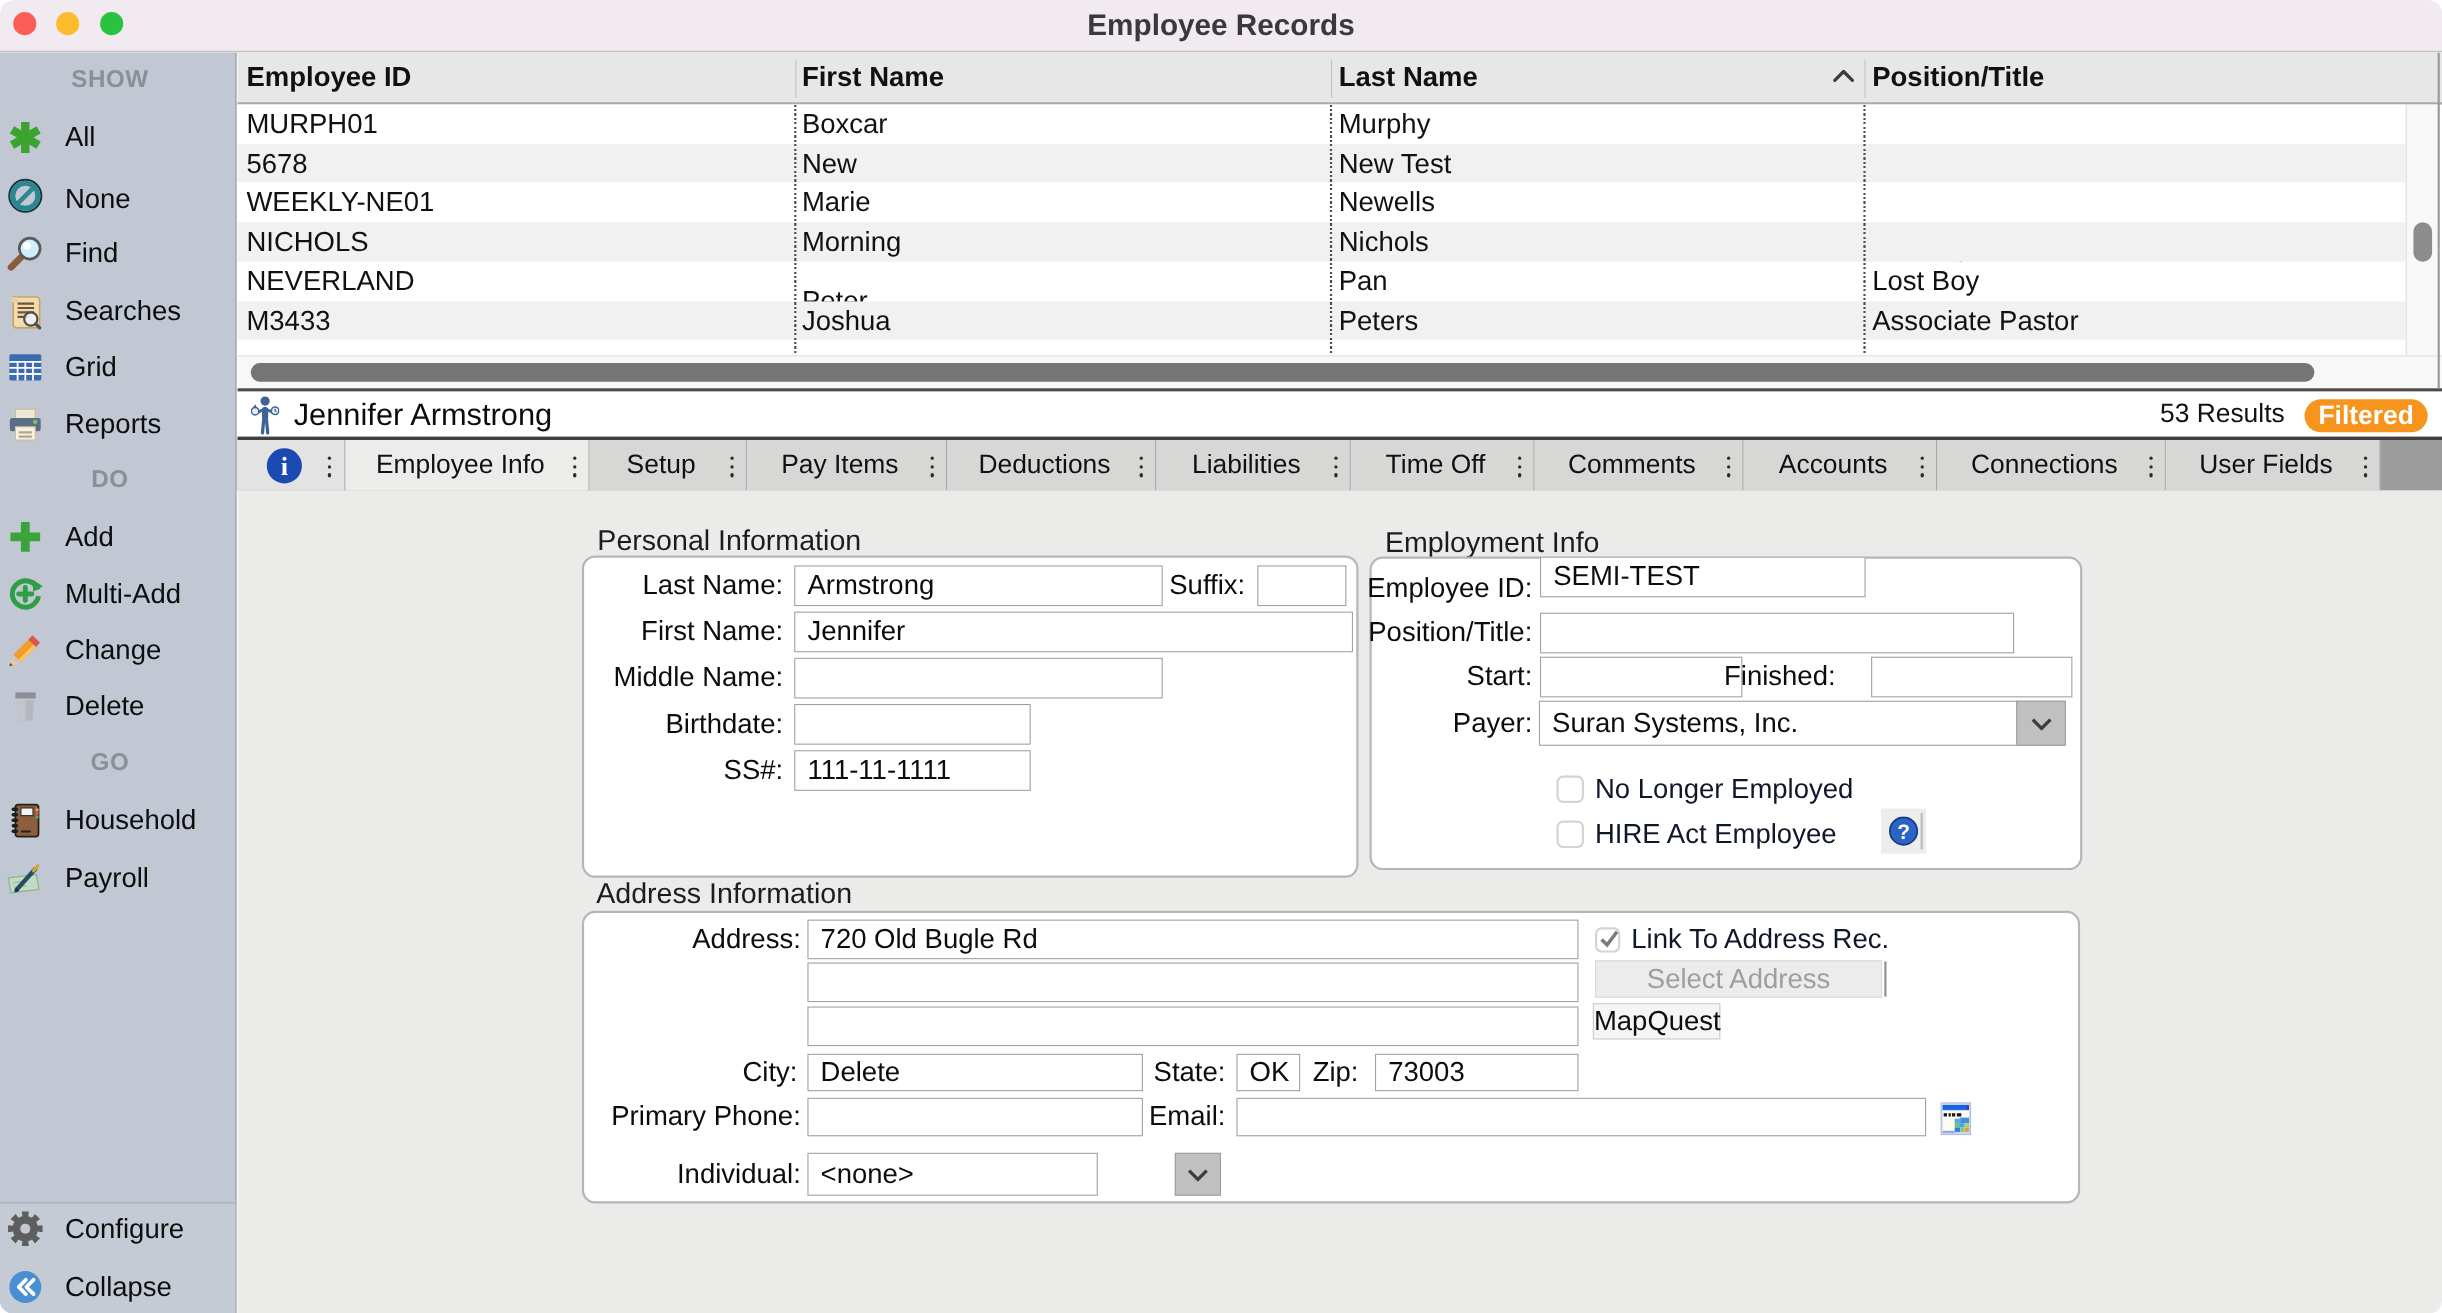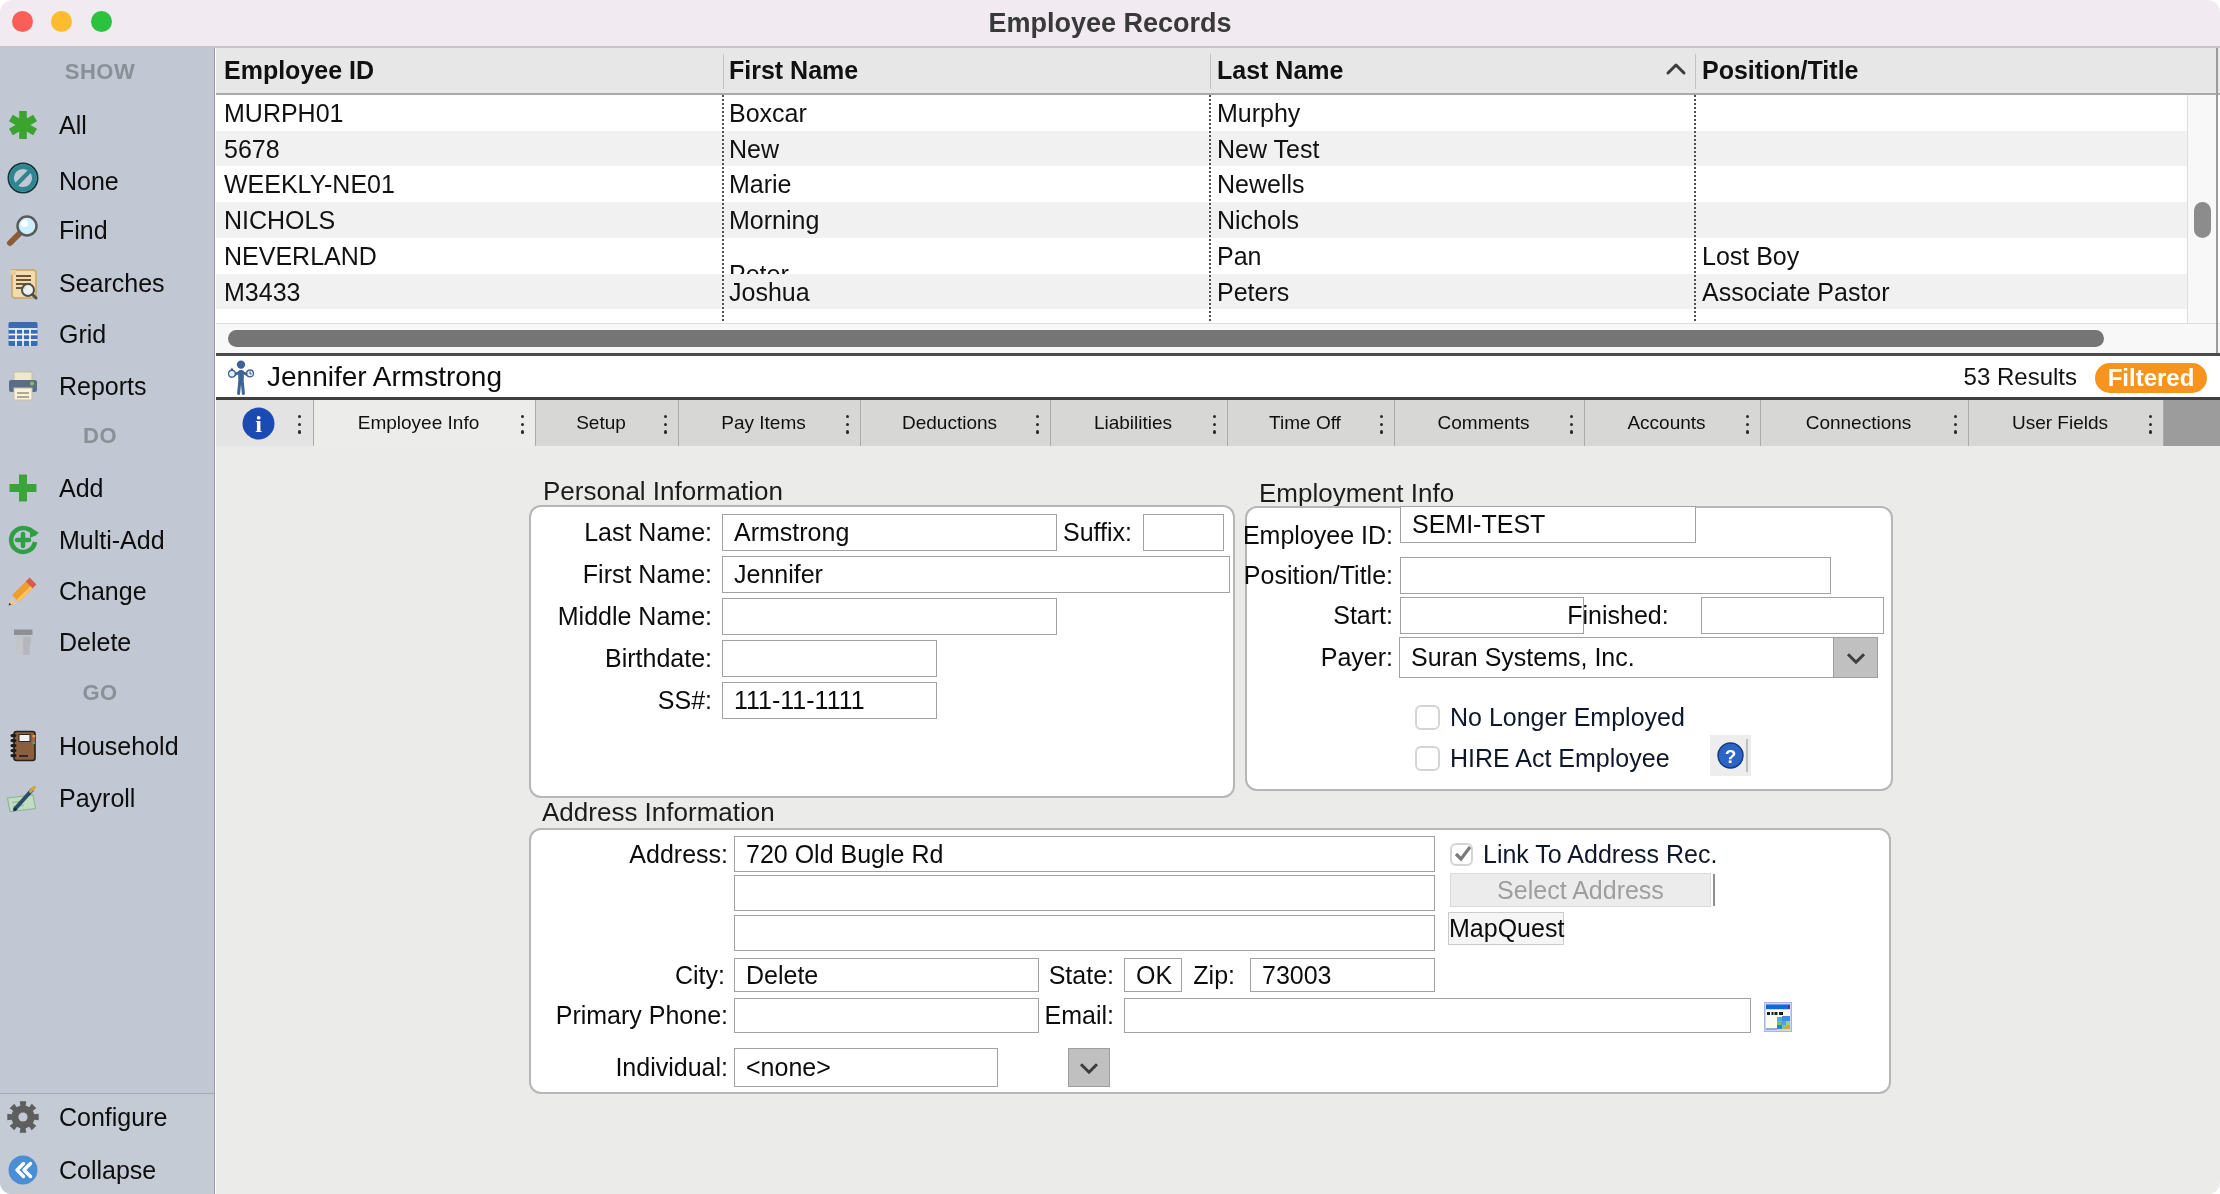--- a/index.html
+++ b/index.html
@@ -36,21 +36,21 @@
 #winr { left:2216px; top:48px; width:2px; height:305px; background:#9b9b9b; }
 
 
 #rechdr { left:216px; top:356px; width:2004px; height:41px; background:#fff; }
 #recname { left:51px; top:0; height:41px; line-height:41px; font-size:28px; color:#0c0c0c; }
 #results { right:143px; top:0; height:41px; line-height:41px; font-size:24px; color:#111; }
 #filtered { left:1879px; top:7px; width:112px; height:30px; background:#f7941e; border-radius:15px; color:#fff; font-size:24px; font-weight:bold; text-align:center; line-height:30px; }
 
 
 #tabbar { left:216px; top:397px; width:2004px; height:49px; background:#9c9c9c; border-top:3px solid #3f3f3f; }
-.tab { position:absolute; top:400px; height:46px; background:#d7d7d5; border-right:1px solid #ababab; font-size:19px; color:#101010; }
+.tab { position:absolute; top:400px; height:46px; background:#d7d7d5; border-right:1px solid #ababab; font-size:24px; color:#101010; }
 .tab .tlabel { position:absolute; left:0; right:12px; top:0; height:46px; line-height:46px; text-align:center; white-space:nowrap; }
 .tab.active { background:#ececea; }
 .dots { position:absolute; right:11px; top:15px; width:3.4px; }
 .dots i { display:block; width:3.4px; height:3.4px; border-radius:50%; background:#2a2a2a; margin-bottom:4.2px; }
 
 
 #form { left:216px; top:446px; width:2004px; height:748px; background:#ebebe9; }
 .grp { position:absolute; background:#fff; border:2px solid #b6b6b6; border-radius:12px; }
 .gtitle { position:absolute; font-size:26px; color:#1c1c1c; white-space:nowrap; }
 .lbl { position:absolute; font-size:25px; color:#0c0c0c; text-align:right; white-space:nowrap; }

